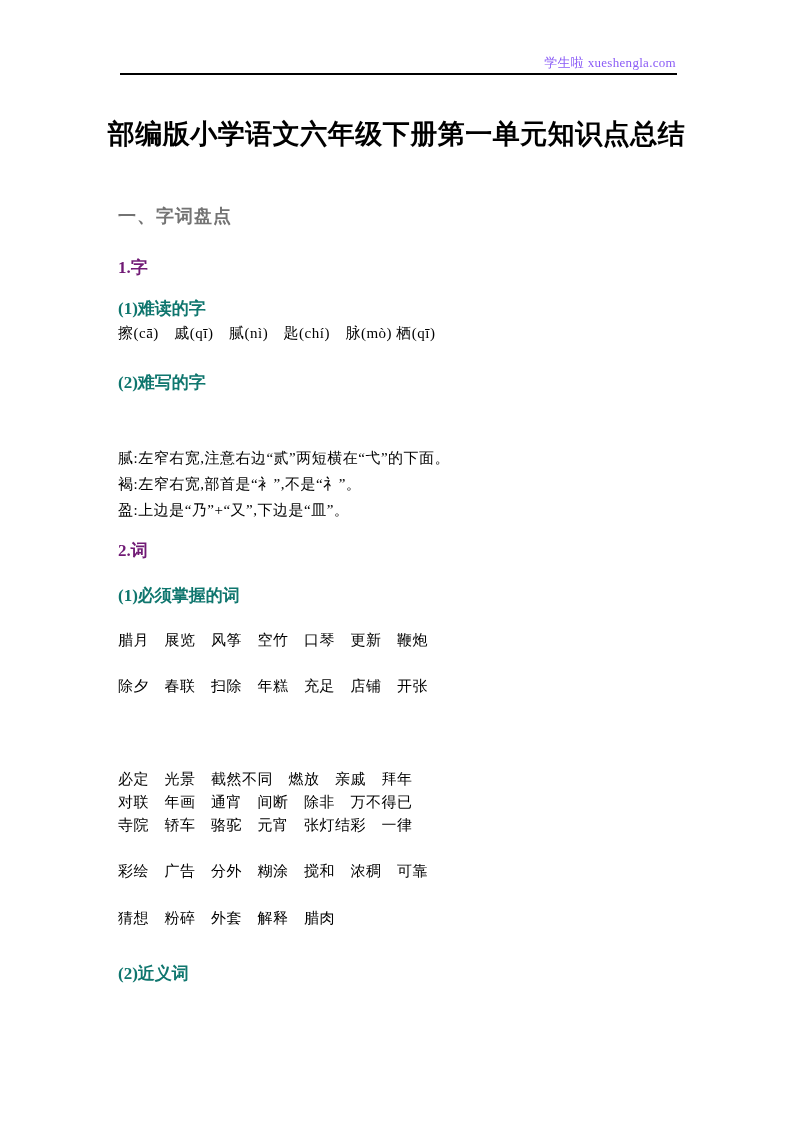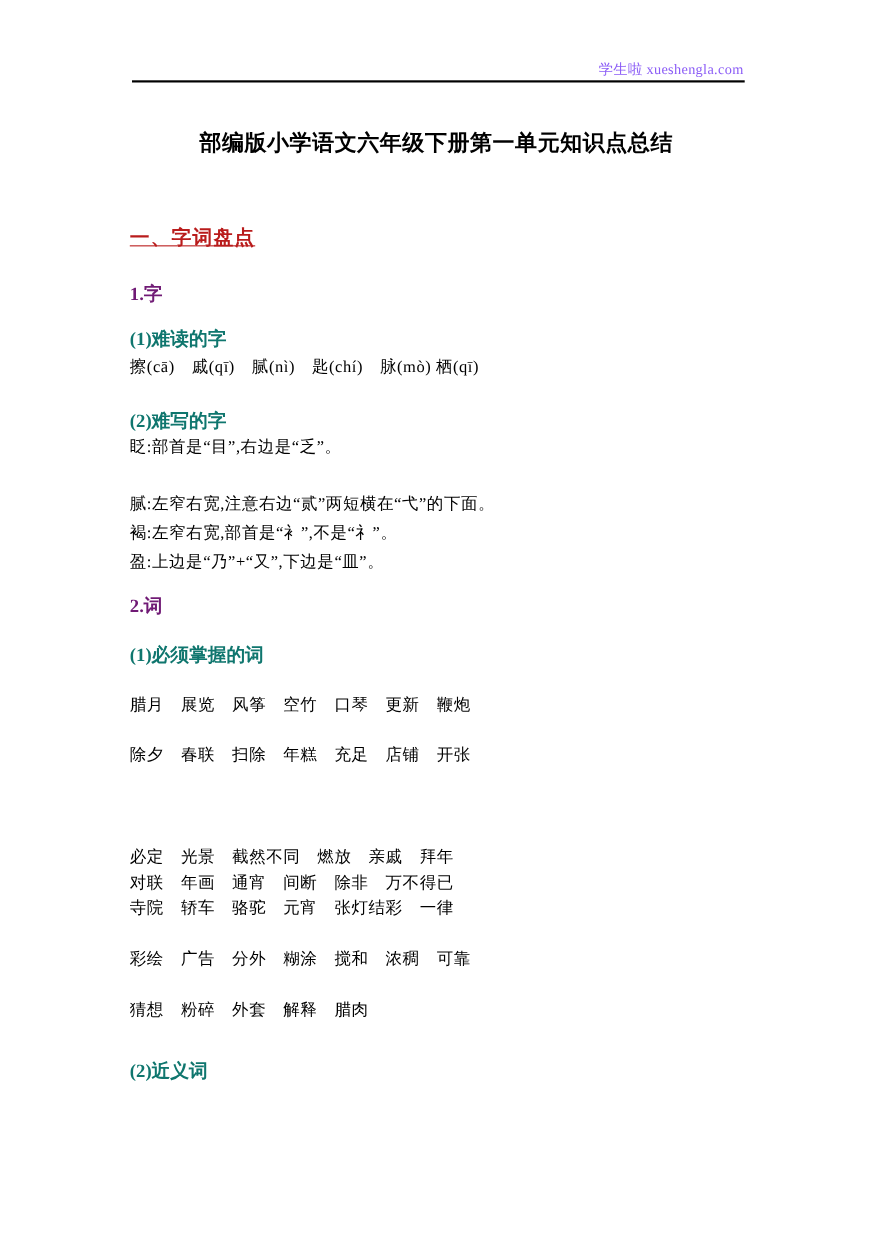--- a/index.html
+++ b/index.html
@@ -31,30 +31,29 @@
     width: 557px;
     height: 2px;
     background: #000000;
   }
   .doc-title {
     position: absolute;
     top: 116px;
     left: 0;
     width: 793px;
     text-align: center;
-    font-size: 20px;
+    font-size: 27px;
     font-weight: 700;
     letter-spacing: 0.5px;
   }
   .abs { position: absolute; left: 118px; white-space: pre; }
   .sec-head {
     font-size: 18px;
     font-weight: 700;
-    color: #b91c1c;
-    text-decoration: underline;
+    color: #737373;
     letter-spacing: 1px;
     text-align: center;
   }
   .sub-head {
     font-size: 17px;
     font-weight: 700;
     color: #701a75;
   }
   .bold-label {
     font-size: 17px;
@@ -98,21 +97,20 @@
   <div class="doc-title">部编版小学语文六年级下册第一单元知识点总结</div>
 
   <div class="abs sec-head t204">一、字词盘点</div>
 
   <div class="abs sub-head t256">1.字</div>
 
   <div class="abs bold-label t297">(1)难读的字</div>
   <div class="abs body-line t324">擦(cā)　戚(qī)　腻(nì)　匙(chí)　脉(mò) 栖(qī)</div>
 
   <div class="abs bold-label t371">(2)难写的字</div>
-  <div class="abs body-line t397">眨:部首是“目”,右边是“乏”。</div>
   <div class="abs body-line t449">腻:左窄右宽,注意右边“贰”两短横在“弋”的下面。</div>
   <div class="abs body-line t501">盈:上边是“乃”+“又”,下边是“皿”。</div>
   <div class="abs body-line t475">褐:左窄右宽,部首是“衤”,不是“礻”。</div>
 
   <div class="abs sub-head t539">2.词</div>
 
   <div class="abs bold-label t584">(1)必须掌握的词</div>
   <div class="abs body-line t631">腊月　展览　风筝　空竹　口琴　更新　鞭炮</div>
   <div class="abs body-line t677">除夕　春联　扫除　年糕　充足　店铺　开张</div>
   <div class="abs body-line t723">对联　年画　通宵　间断　除非　万不得已</div>

